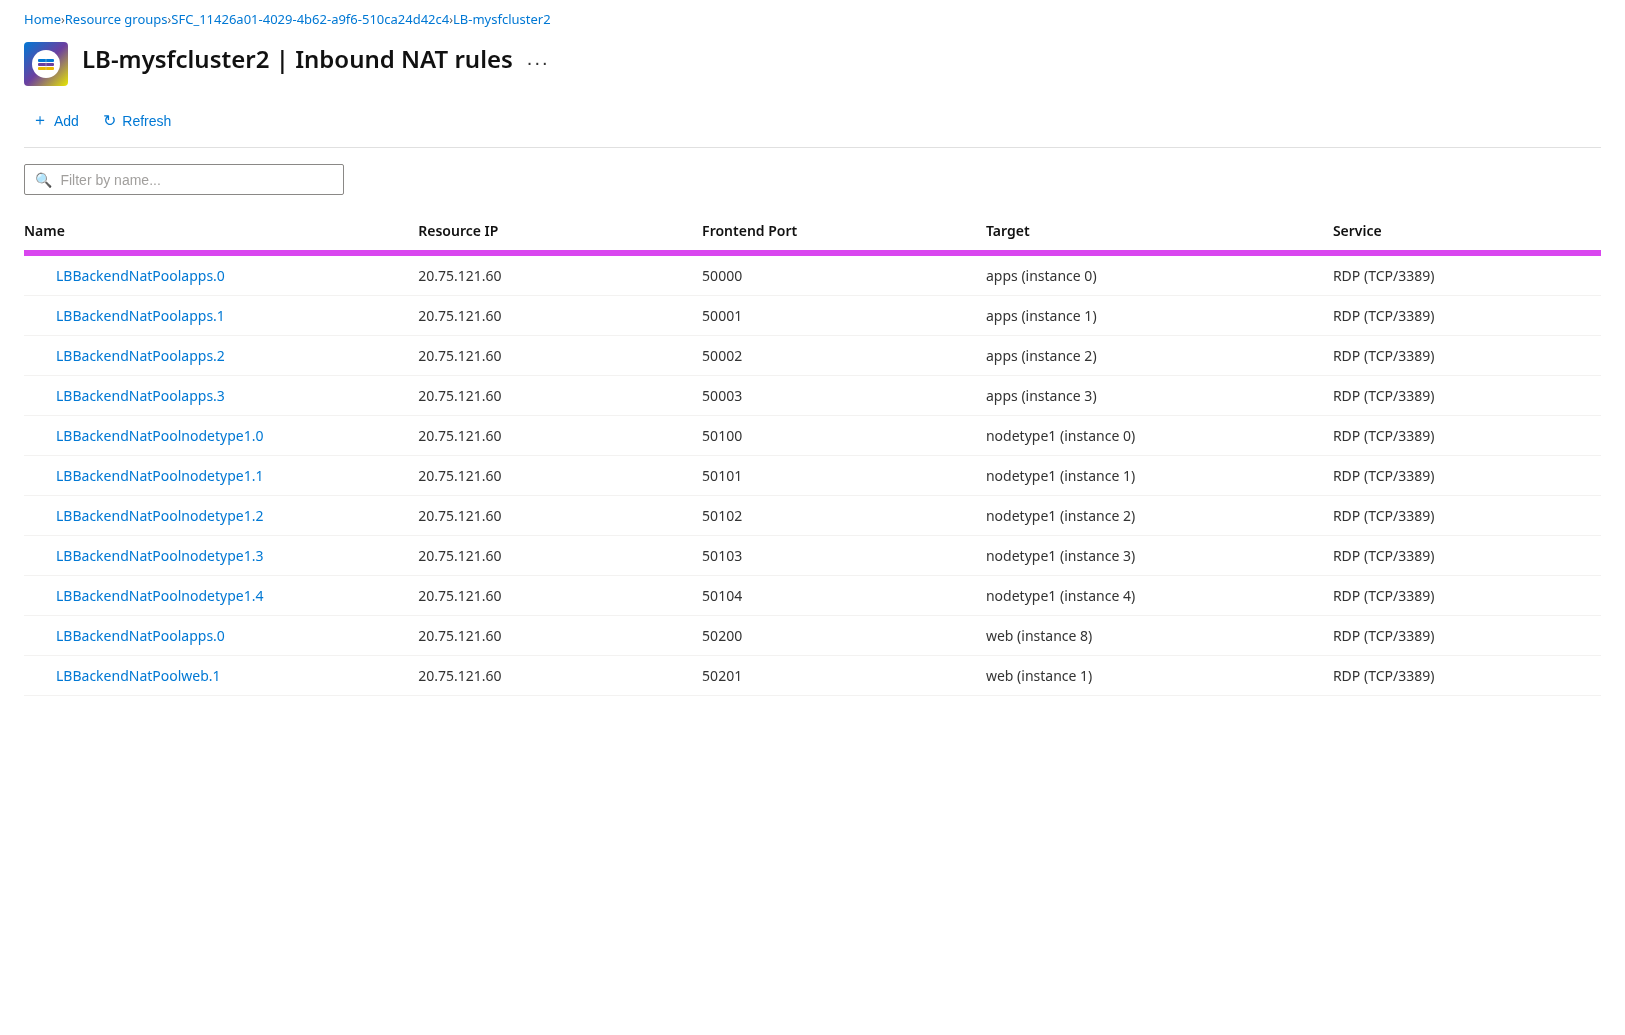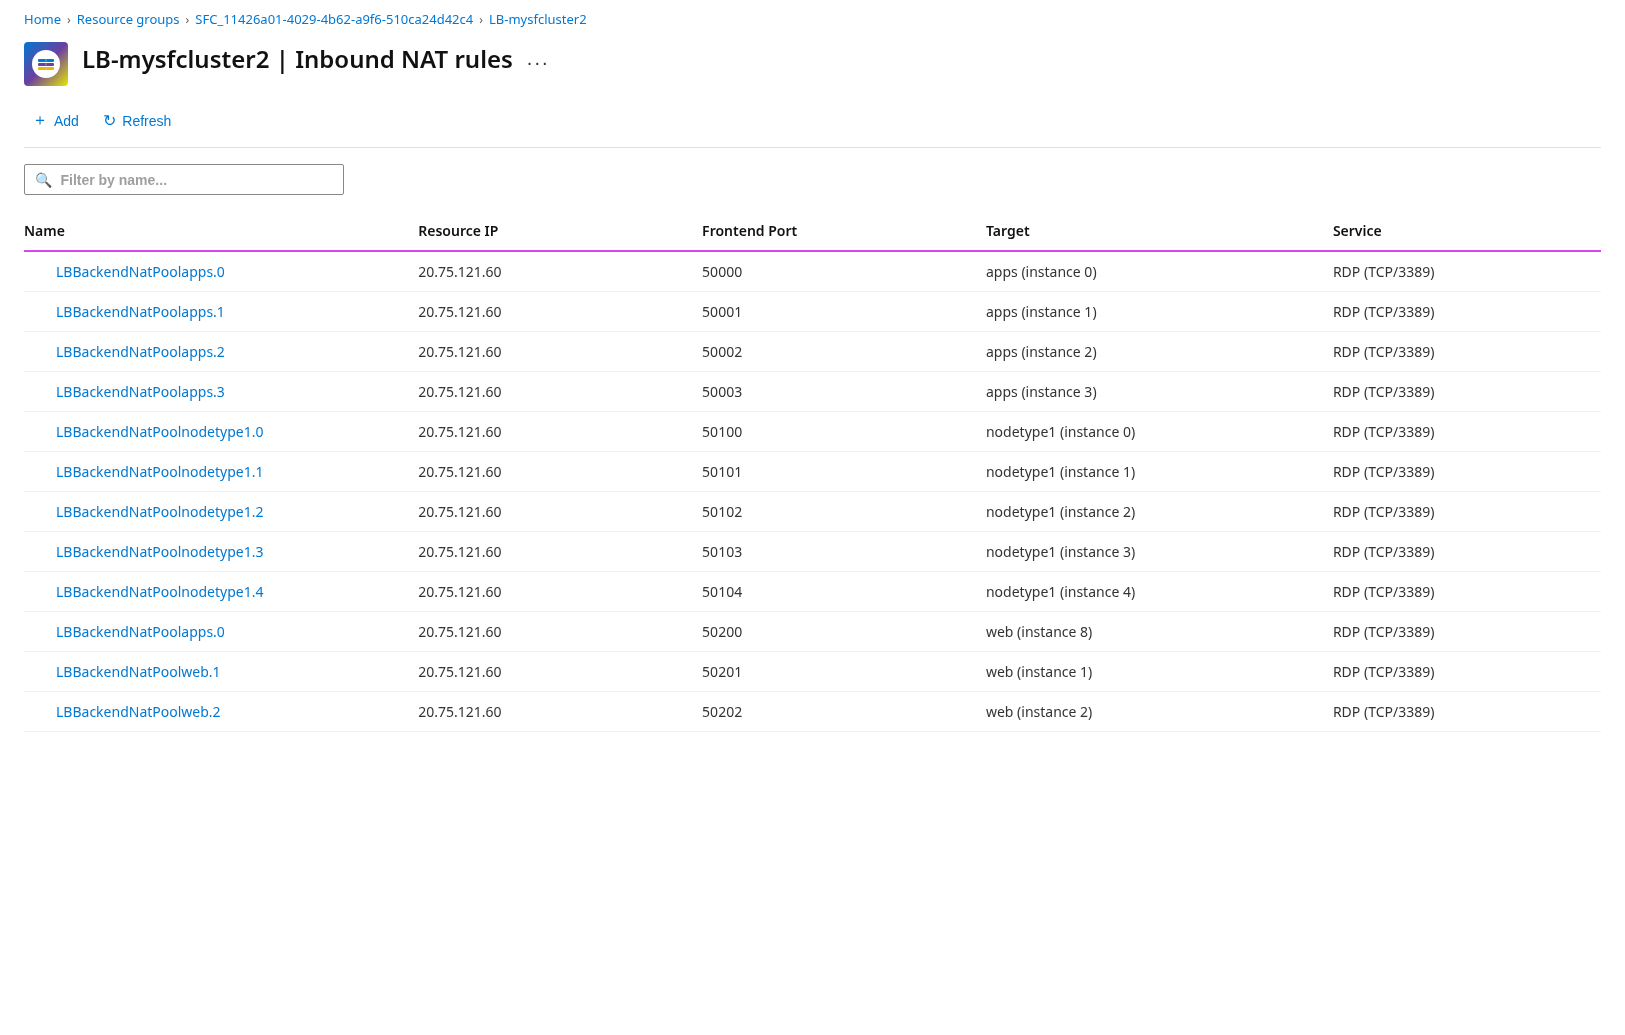--- a/index.html
+++ b/index.html
@@ -5,21 +5,21 @@
     * { box-sizing: border-box; margin: 0; padding: 0; }
     body {
       font-family: 'Segoe UI', system-ui, sans-serif;
       font-size: 14px;
       background: #fff;
       color: #333;
     }
     .breadcrumb {
       display: flex;
       align-items: center;
-      gap: 6px;
+      gap: 0;
       padding: 10px 24px 6px;
       font-size: 13px;
       color: #0078d4;
     }
     .breadcrumb span {
       color: #605e5c;
     }
     .breadcrumb a {
       color: #0078d4;
       text-decoration: none;
@@ -123,36 +123,35 @@
       gap: 8px;
       background: #fff;
     }
     .filter-input input {
       border: none;
       outline: none;
       font-size: 14px;
       color: #333;
       width: 100%;
       background: transparent;
-      font-weight: bold;
     }
     .filter-input input::placeholder { color: #a19f9d; }
     .search-icon { color: #605e5c; font-size: 14px; }
 
     table {
       width: 100%;
       border-collapse: collapse;
     }
     thead th {
       text-align: left;
       font-weight: 600;
       font-size: 14px;
       color: #111;
       padding: 10px 12px 10px 0;
-      border-bottom: 2px solid #d946ef;
+      border-bottom: 6px solid #d946ef;
       white-space: nowrap;
     }
     tbody td {
       padding: 10px 12px 10px 0;
       font-size: 14px;
       color: #333;
       border-bottom: 1px solid #f3f2f1;
       vertical-align: middle;
     }
     .name-link {
@@ -332,24 +331,15 @@
     </tr>
         <tr>
       <td>
         <a class="name-link" href="#">LBBackendNatPoolweb.1</a>
       </td>
       <td>20.75.121.60</td>
       <td>50201</td>
       <td>web (instance 1)</td>
       <td>RDP (TCP/3389)</td>
     </tr>
-        <tr>
-      <td>
-        <a class="name-link" href="#">LBBackendNatPoolweb.2</a>
-      </td>
-      <td>20.75.121.60</td>
-      <td>50202</td>
-      <td>web (instance 2)</td>
-      <td>RDP (TCP/3389)</td>
-    </tr>
       </tbody>
   </table>
 </div>
 
 </body></html>

